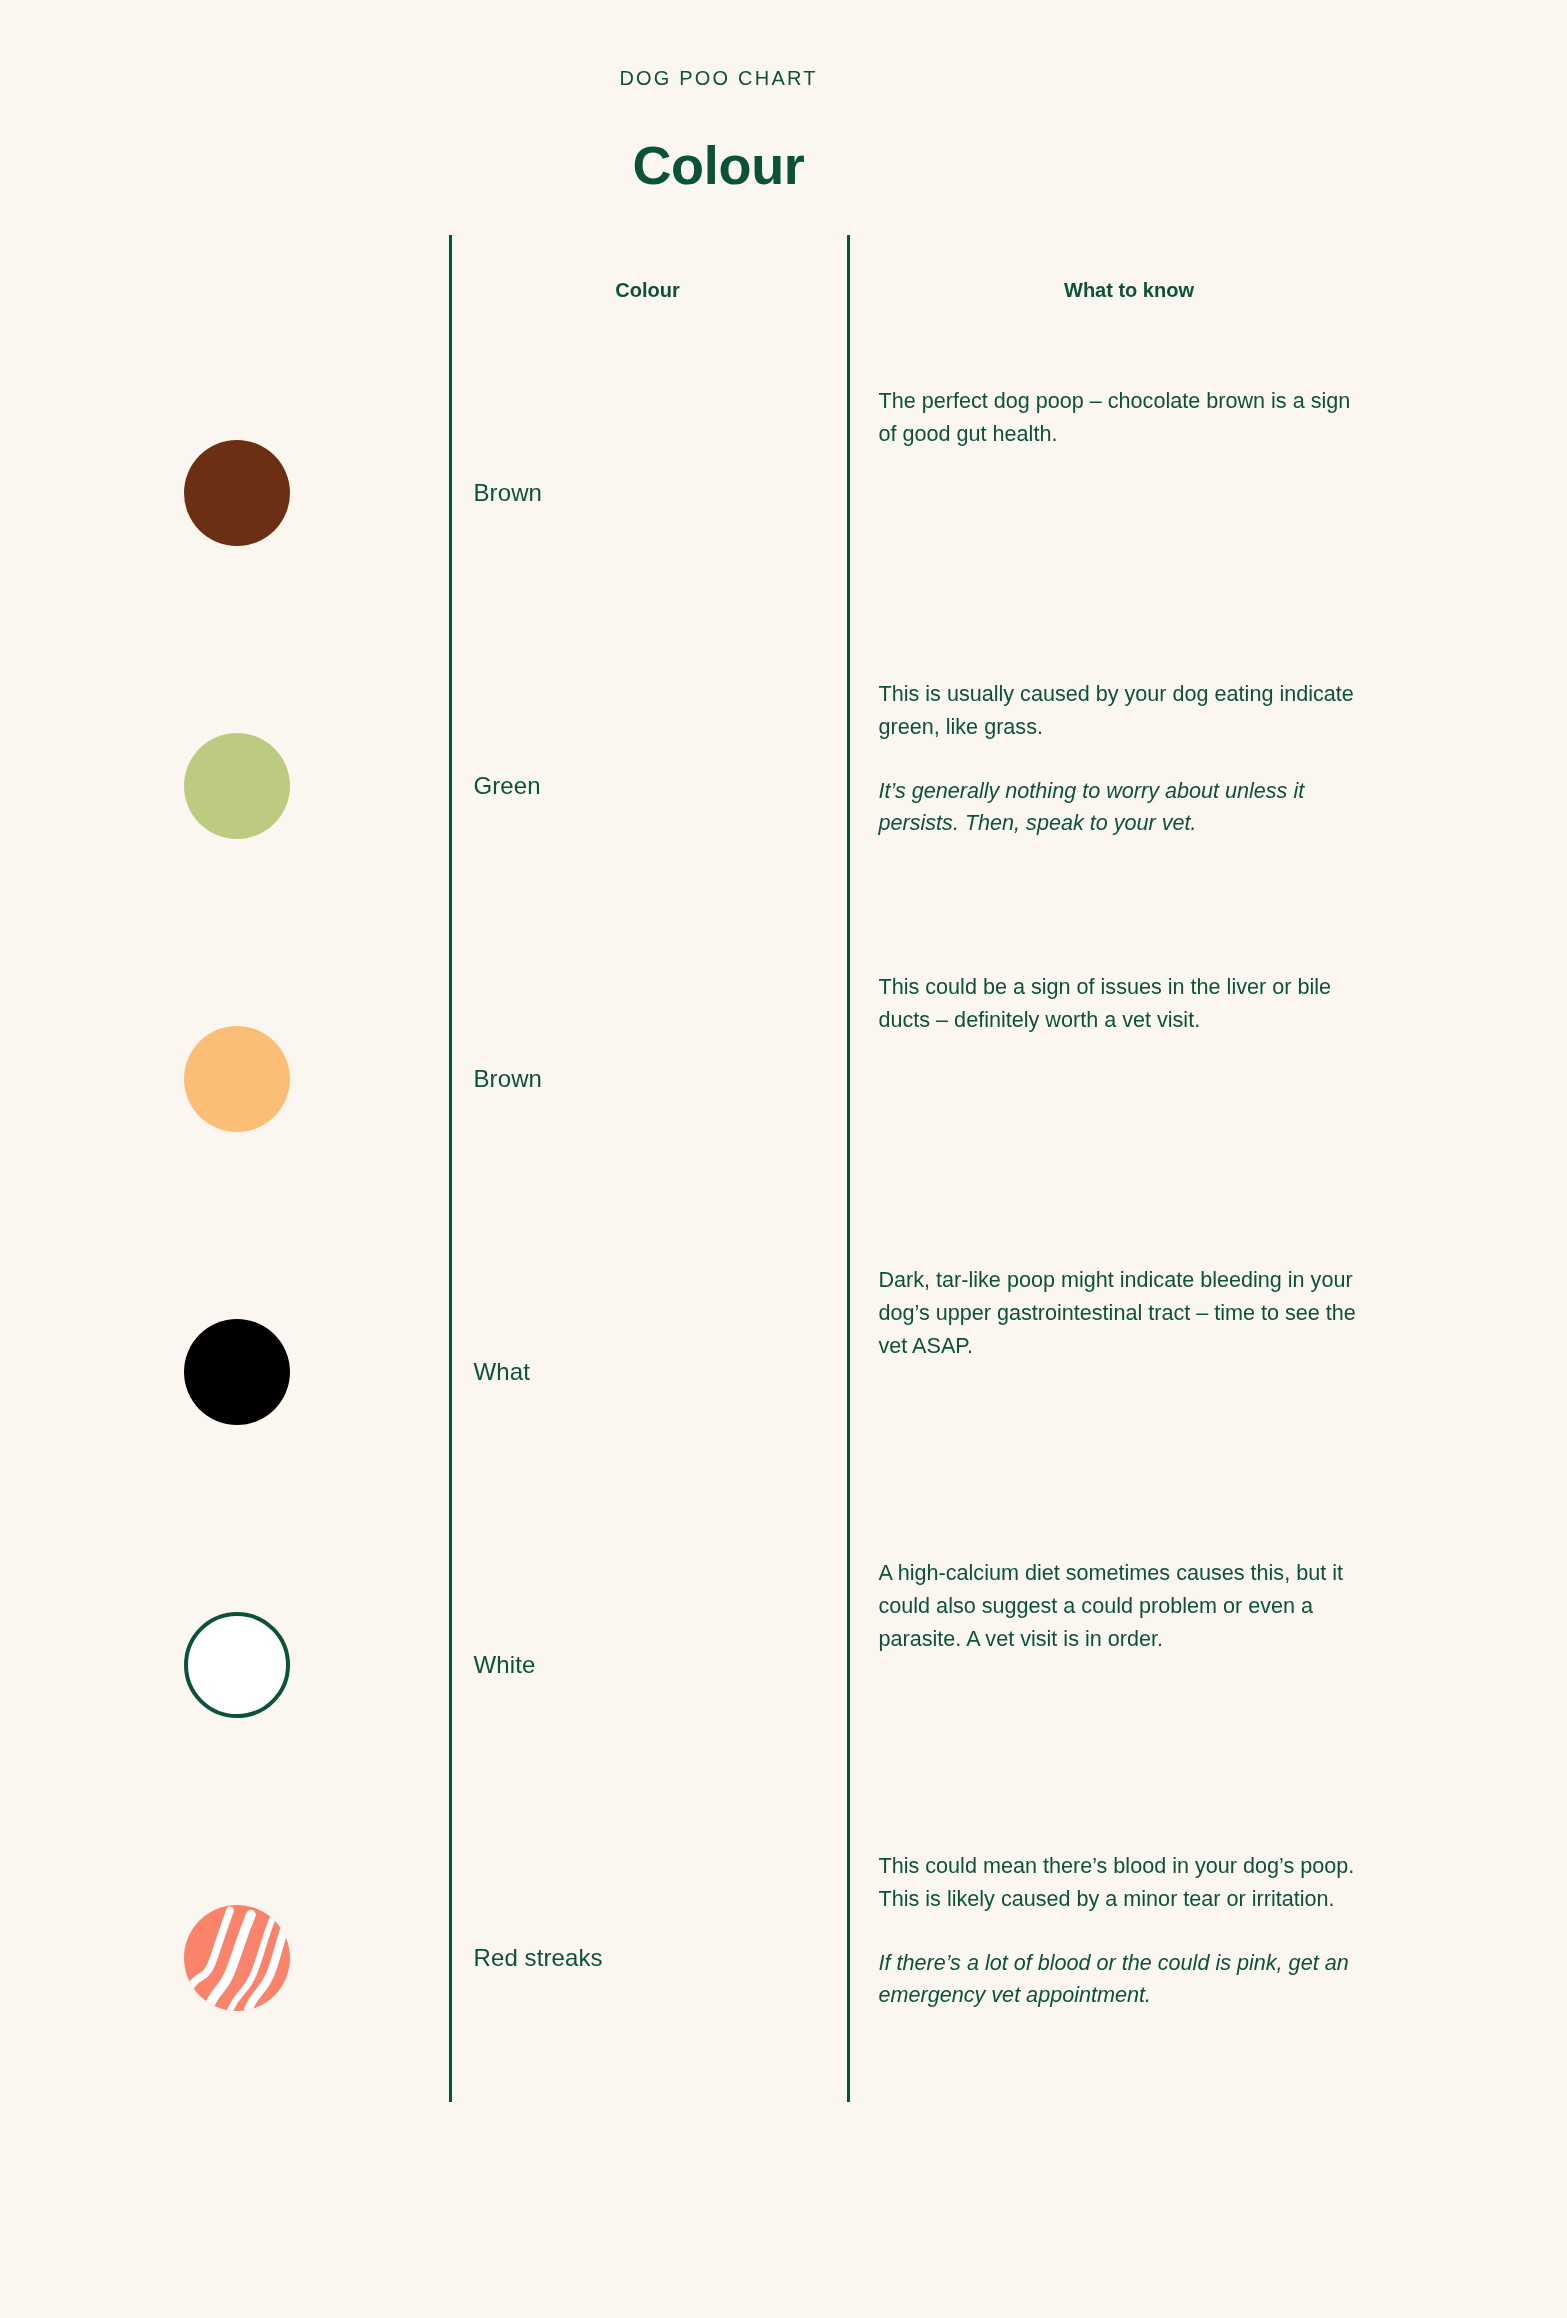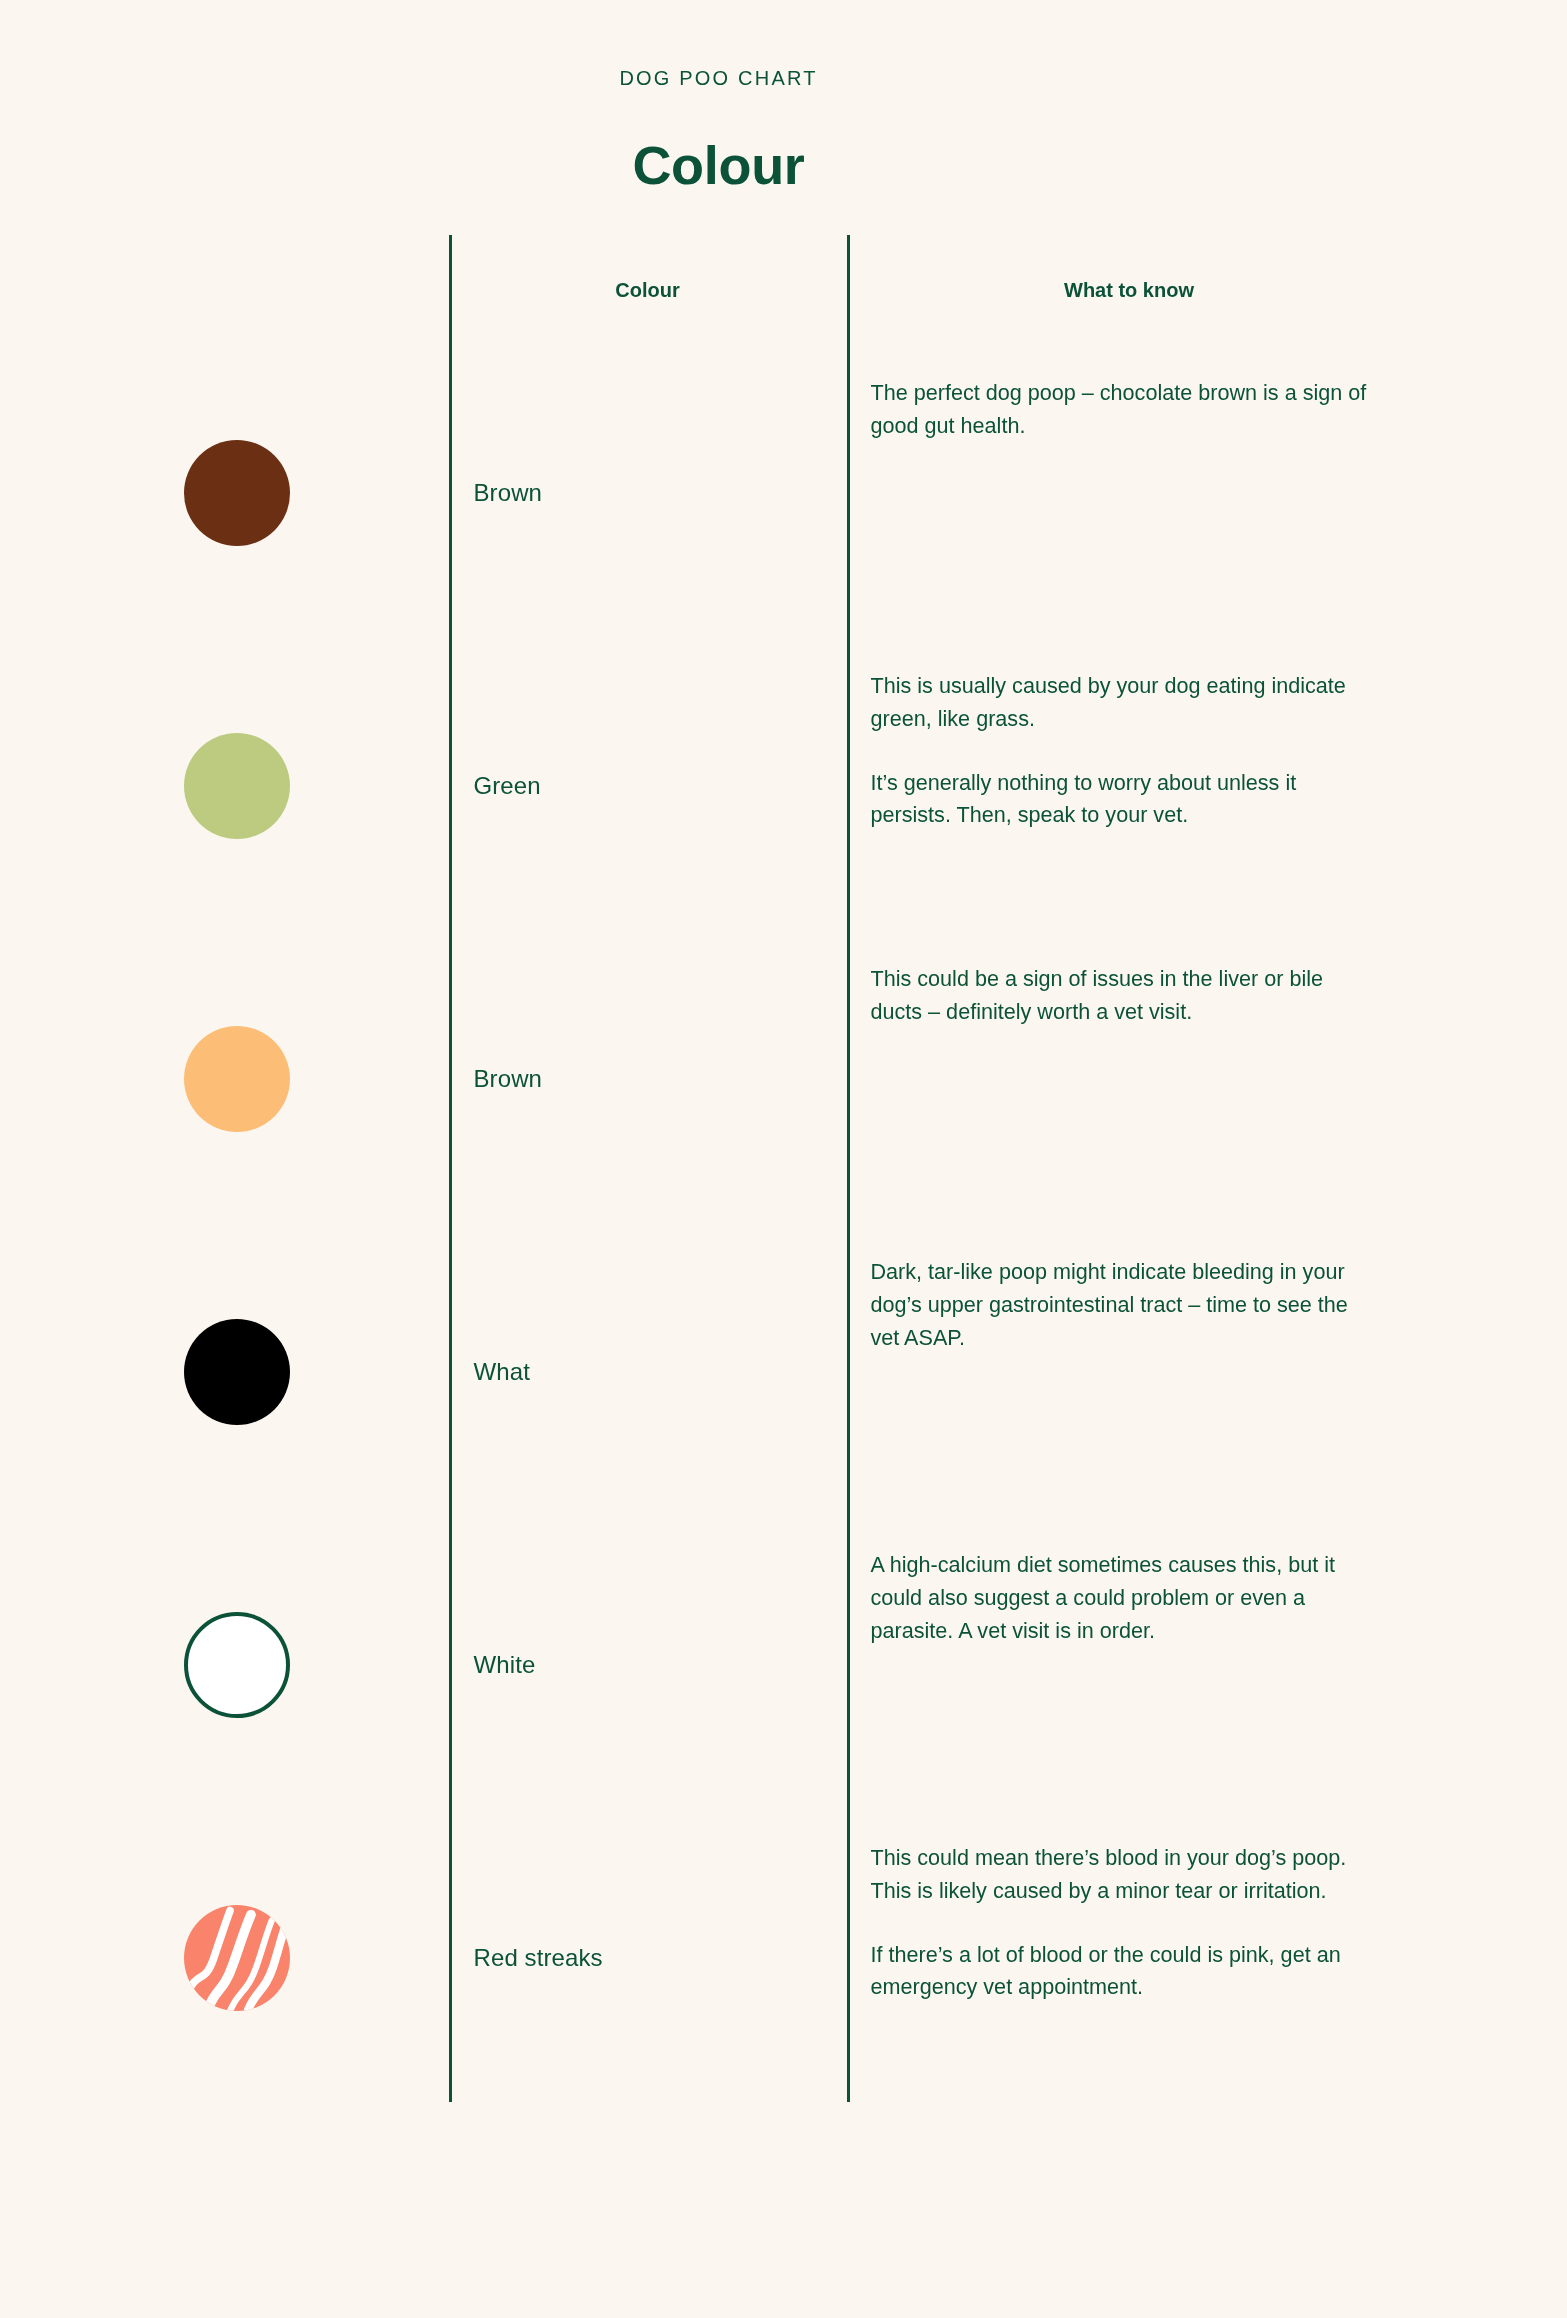--- a/index.html
+++ b/index.html
@@ -122,24 +122,25 @@
   
   .cell-info {
     padding: 31px 32px 31px 24px !important;
     vertical-align: top !important;
   }
   .info-para {
     font-size: 21.6px;
     line-height: 1.52;
     color: #0B5239;
     font-weight: 400;
-    margin: 0;
+    margin: 8px;
   }
   .info-para + .info-para {
     margin-top: 31px;
+    font-style: italic;
   }
 
   
   .vrule {
     position: absolute;
     width: 3.5px;
     background: #0B5239;
     z-index: 1;
   }
   .vrule-1 { left: 423px; }

